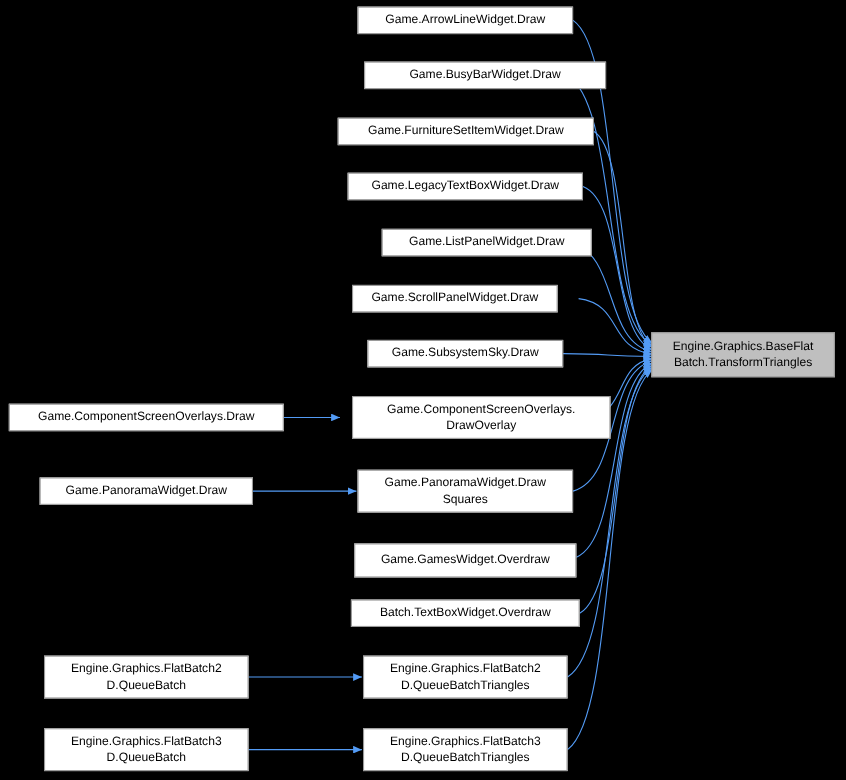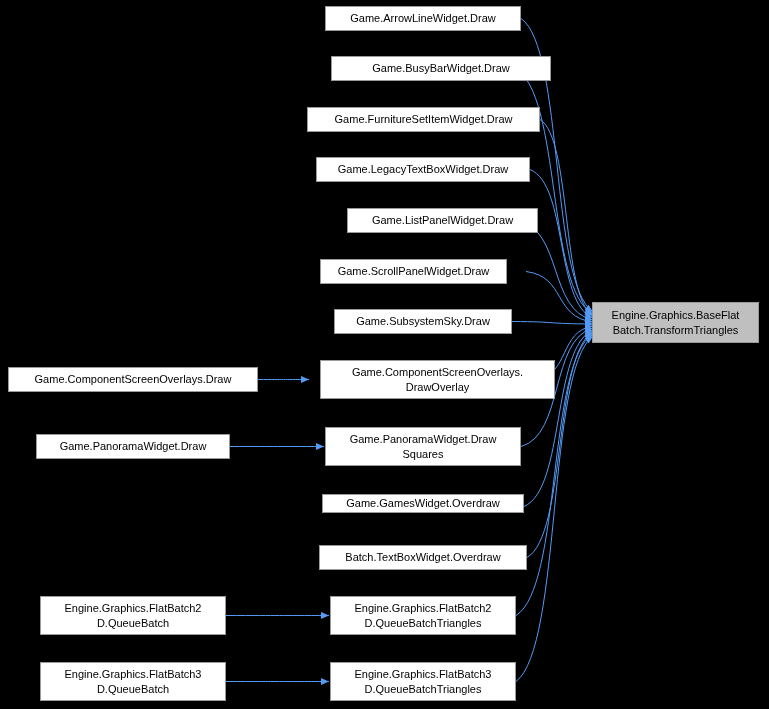--- a/index.html
+++ b/index.html
@@ -82,21 +82,21 @@
       <div class="node" style="left: 331px; top: 56px; width: 220px; height: 25px;">Game.BusyBarWidget.Draw</div>
       <div class="node" style="left: 307px; top: 107px; width: 233px; height: 25px;">Game.FurnitureSetItemWidget.Draw</div>
       <div class="node" style="left: 316px; top: 157px; width: 214px; height: 25px;">Game.LegacyTextBoxWidget.Draw</div>
       <div class="node" style="left: 327px; top: 208px; width: 191px; height: 25px; margin-left: 20px;">Game.ListPanelWidget.Draw</div>
       <div class="node" style="left: 320px; top: 259px; width: 187px; height: 25px;">Game.ScrollPanelWidget.Draw</div>
       <div class="node" style="left: 334px; top: 309px; width: 178px; height: 25px;">Game.SubsystemSky.Draw</div>
       <div class="node" style="left: 310px; top: 360px; width: 235px; height: 39px; margin-left: 10px;">Game.ComponentScreenOverlays.
 DrawOverlay</div>
       <div class="node" style="left: 325px; top: 427px; width: 196px; height: 39px;">Game.PanoramaWidget.Draw
 Squares</div>
-      <div class="node" style="left: 322px; top: 494px; width: 202px; height: 19px;">Game.GamesWidget.Overdraw</div>
+      <div class="node" style="left: 322px; top: 494px; width: 202px; height: 31px;">Game.GamesWidget.Overdraw</div>
       <div class="node" style="left: 319px; top: 545px; width: 208px; height: 25px;">Batch.TextBoxWidget.Overdraw</div>
       <div class="node" style="left: 330px; top: 596px; width: 186px; height: 39px;">Engine.Graphics.FlatBatch2
 D.QueueBatchTriangles</div>
       <div class="node" style="left: 330px; top: 662px; width: 186px; height: 39px;">Engine.Graphics.FlatBatch3
 D.QueueBatchTriangles</div>
       <div class="node" style="left: 8px; top: 367px; width: 250px; height: 25px;">Game.ComponentScreenOverlays.Draw</div>
       <div class="node" style="left: 36px; top: 434px; width: 194px; height: 25px;">Game.PanoramaWidget.Draw</div>
       <div class="node" style="left: 40px; top: 596px; width: 186px; height: 39px;">Engine.Graphics.FlatBatch2
 D.QueueBatch</div>
       <div class="node" style="left: 40px; top: 662px; width: 186px; height: 39px;">Engine.Graphics.FlatBatch3

